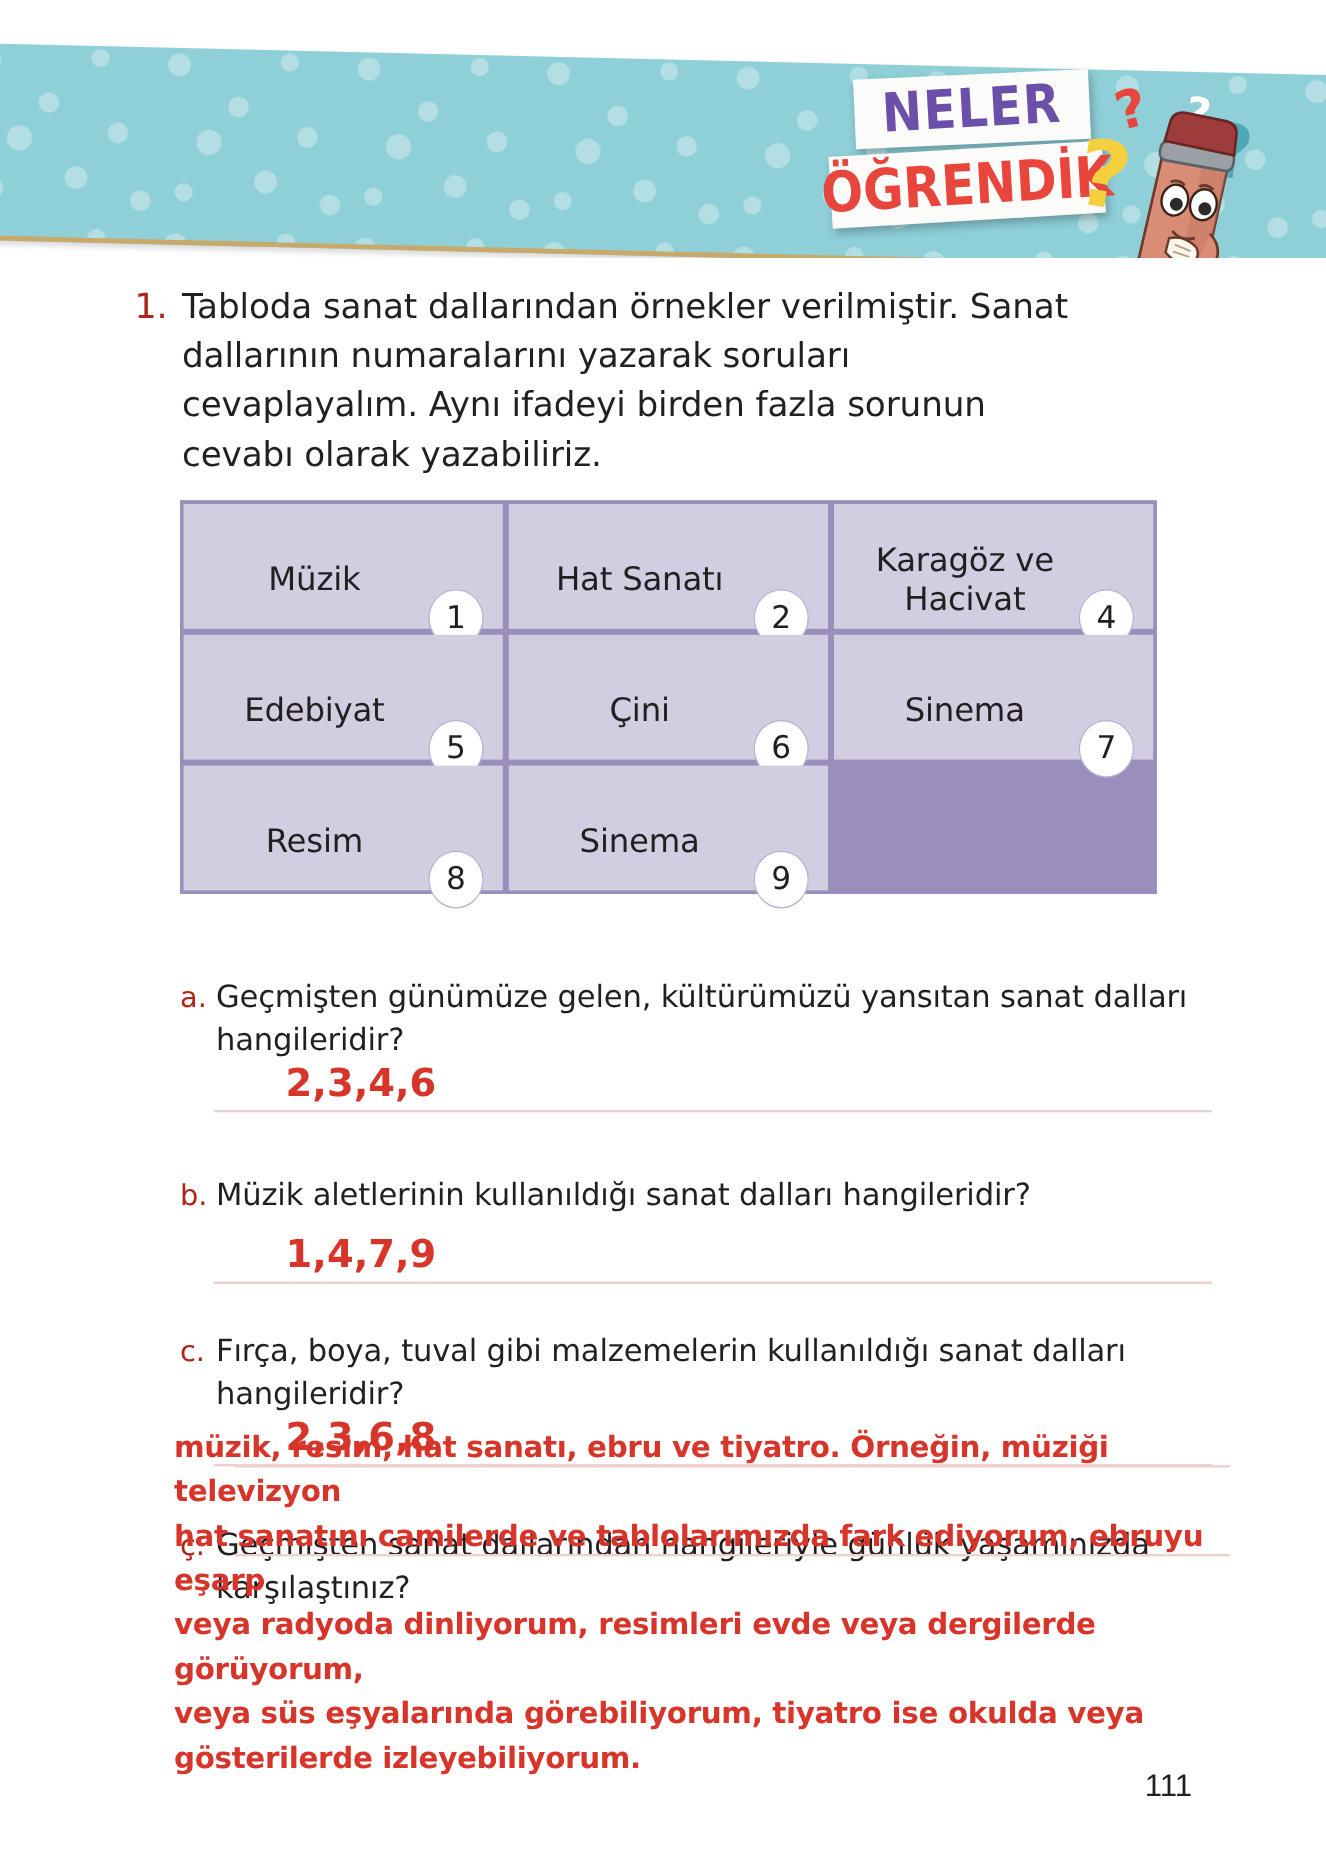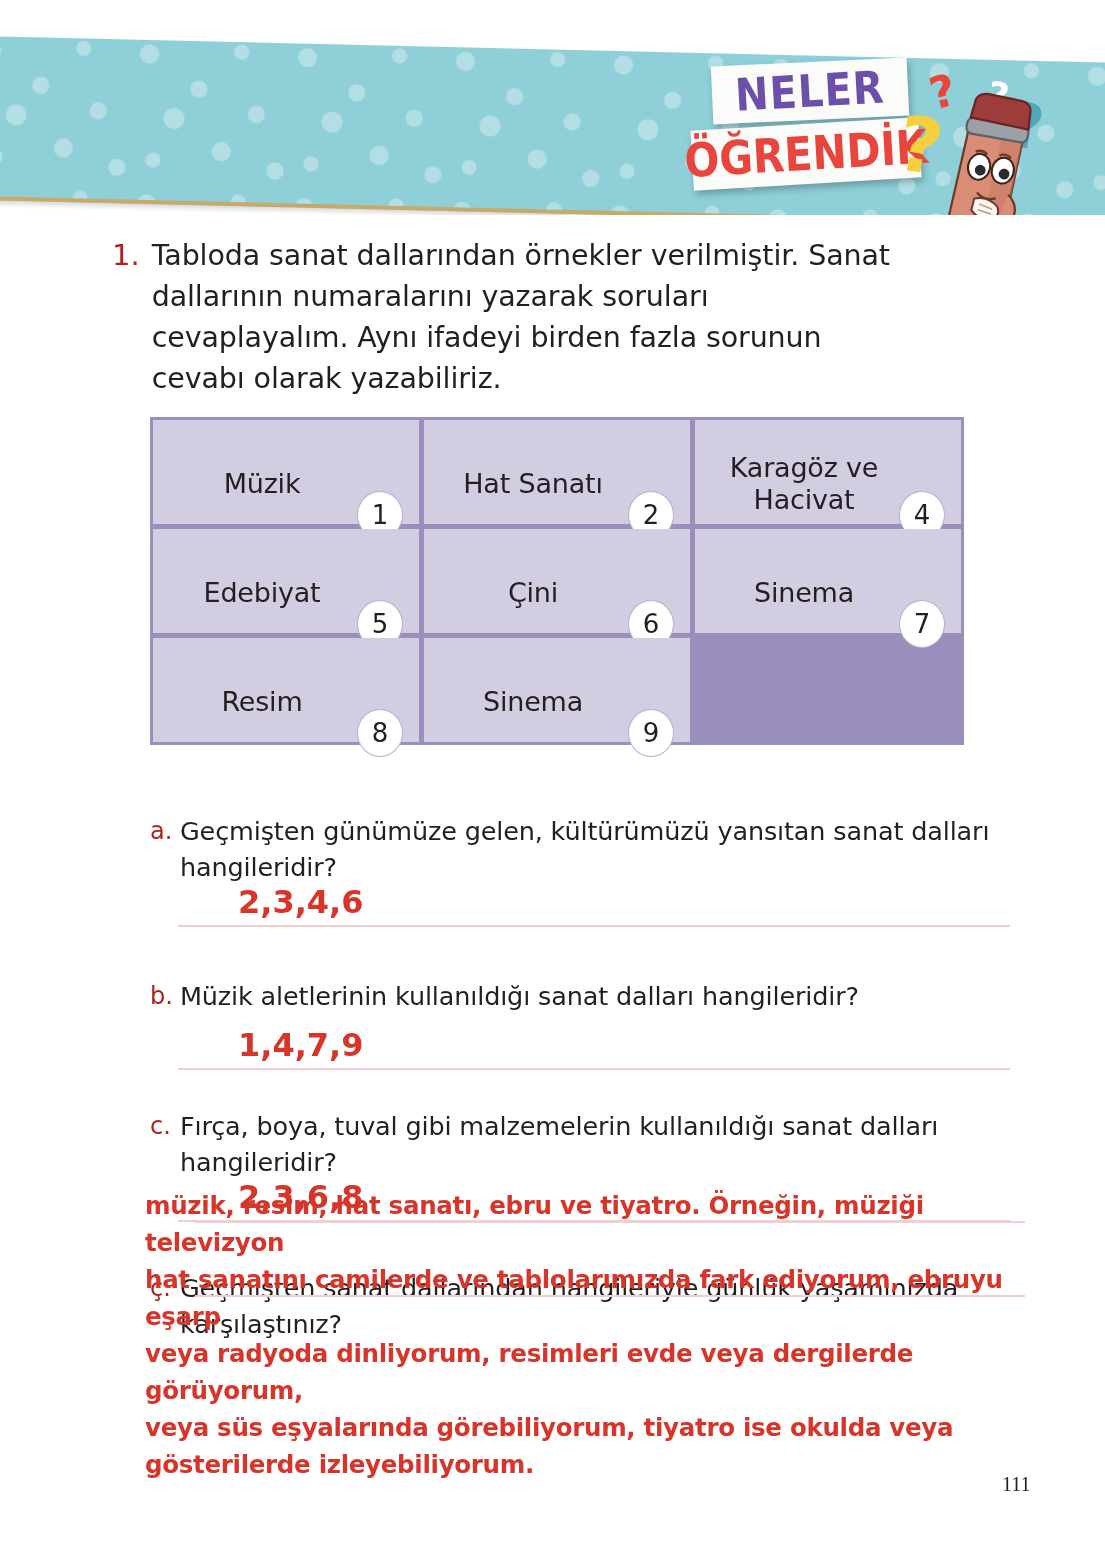--- a/index.html
+++ b/index.html
@@ -301,24 +301,24 @@
     left: 50px;
     width: 830px;
     height: 2px;
     background: #f0cfd0;
     z-index: 1;
   }
 
   
   #page-number {
     position: absolute;
-    left: 1002px;
+    left: 954px;
     top: 1473px;
-    font-family: Liberation Serif, serif;
-    font-size: 20px;
+    font-family: Liberation Sans, sans-serif;
+    font-size: 26px;
     color: #231f20;
   }
 </style>
 </head>
 <body>
 
 <div id="header-banner">
   <div class="banner-shape">
     <div class="banner-dots"></div>
   </div>

